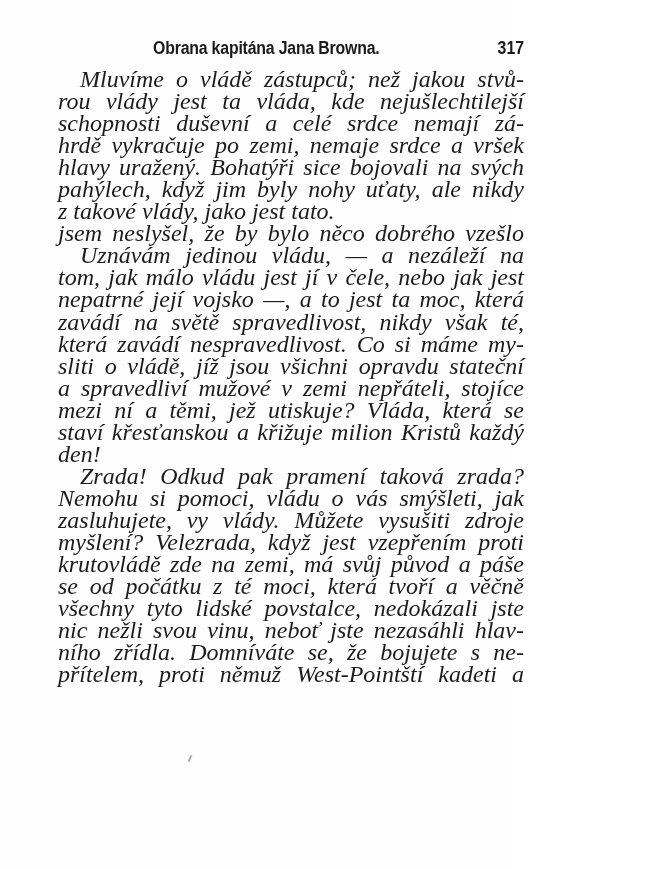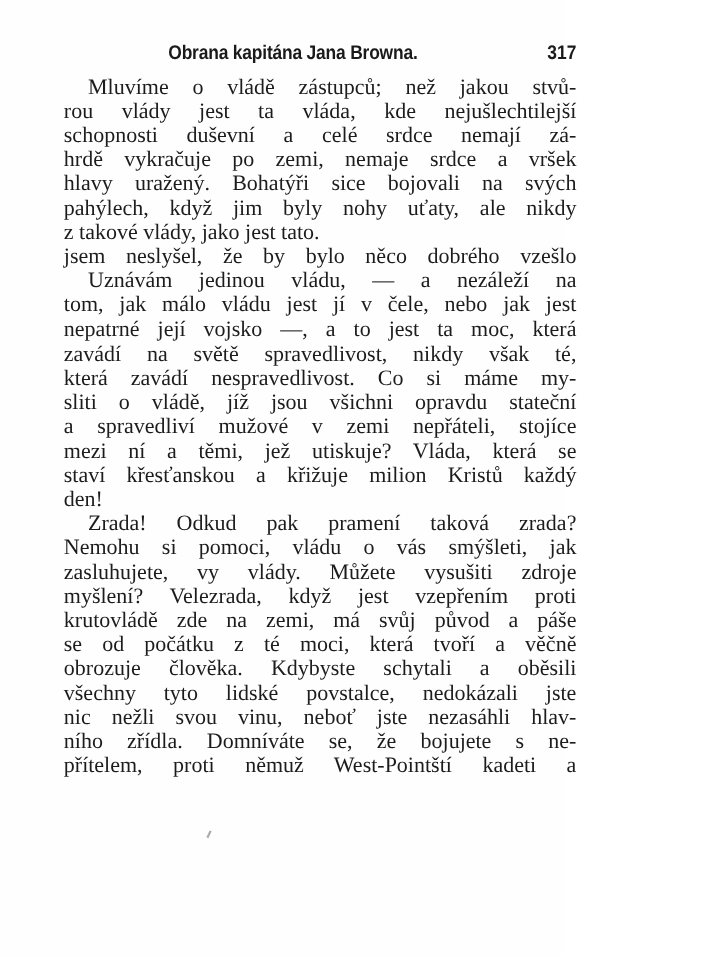--- a/index.html
+++ b/index.html
@@ -5,21 +5,21 @@
     html, body { margin: 0; padding: 0; background: #ffffff; }
     body { width: 649px; height: 869px; position: relative; overflow: hidden; }
     .page { position: absolute; left: 0; top: 0; width: 513px; height: 869px; background: #fefefe; }
     .header { position: absolute; top: 38px; left: 58px; width: 466px; height: 24px;
       font-family: "Liberation Serif", serif; color: #1a1a1a; }
     .running-title { position: absolute; left: 95px; top: 0; font-size: 18px; font-weight: bold;
       font-family: "Liberation Sans Narrow", "Liberation Sans", sans-serif; letter-spacing: -0.2px; transform: scaleX(0.88); transform-origin: left; }
     .page-number { position: absolute; right: 0; top: 0; font-size: 18px; font-weight: bold;
       font-family: "Liberation Sans", sans-serif; transform: scaleX(0.88); transform-origin: right; }
     .body { position: absolute; top: 68px; left: 58px; width: 466px;
-      font-family: "Liberation Serif", serif; font-size: 20px; color: #1c1c1c; }
+      font-family: "Liberation Serif", serif; font-size: 24px; color: #1c1c1c; font-style: italic; }
     .line { height: 22.05px; line-height: 22.05px; white-space: nowrap; text-align: justify;
       text-align-last: justify; }
     .line.last { text-align-last: left; }
     .line.indent { padding-left: 22px; }
     .speck { position: absolute; left: 189px; top: 755px; width: 2px; height: 7px; background: #aaa; transform: rotate(25deg); }
   </style>
 </head>
 <body>
 
 <div class="page">
@@ -46,21 +46,20 @@
       <div class="line">a spravedliví mužové v zemi nepřáteli, stojíce</div>
       <div class="line">mezi ní a těmi, jež utiskuje? Vláda, která se</div>
       <div class="line">staví křesťanskou a křižuje milion Kristů každý</div>
       <div class="line last">den!</div>
       <div class="line indent">Zrada! Odkud pak pramení taková zrada?</div>
       <div class="line">Nemohu si pomoci, vládu o vás smýšleti, jak</div>
       <div class="line">zasluhujete, vy vlády. Můžete vysušiti zdroje</div>
       <div class="line">myšlení? Velezrada, když jest vzepřením proti</div>
       <div class="line">krutovládě zde na zemi, má svůj původ a páše</div>
       <div class="line">se od počátku z té moci, která tvoří a věčně</div>
-      <div class="line">obrozuje člověka. Kdybyste schytali a oběsili</div>
       <div class="line">všechny tyto lidské povstalce, nedokázali jste</div>
       <div class="line">nic nežli svou vinu, neboť jste nezasáhli hlav-</div>
       <div class="line">ního zřídla. Domníváte se, že bojujete s ne-</div>
       <div class="line">přítelem, proti němuž West-Pointští kadeti a</div>
     </div>
 
   <div class="speck"></div>
 </div>
 
 </body></html>

